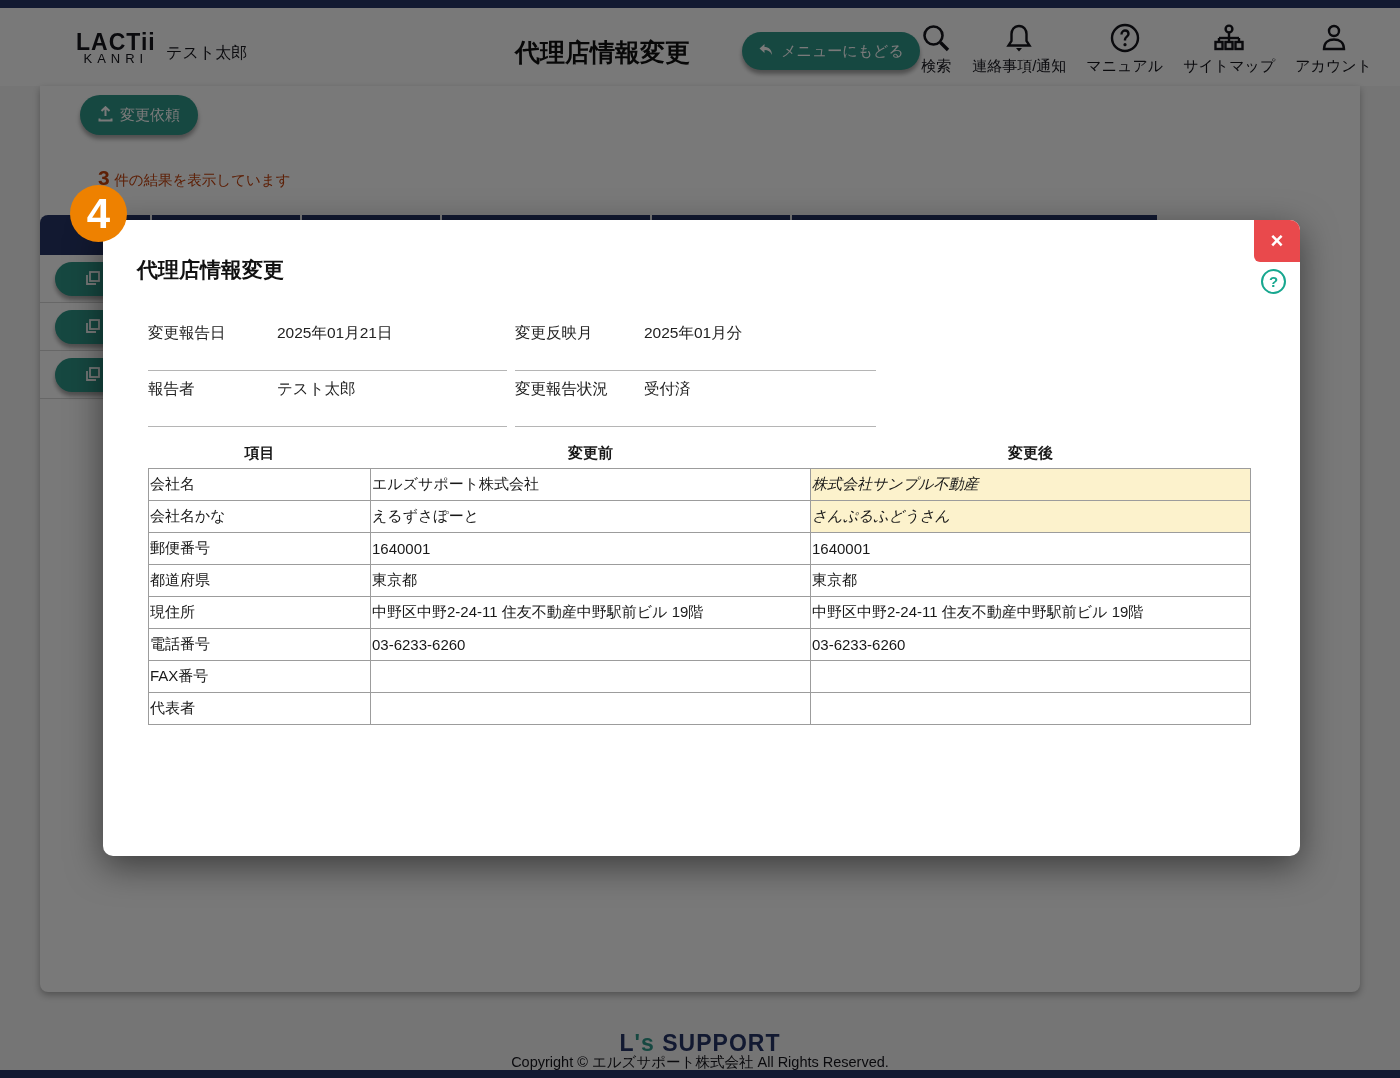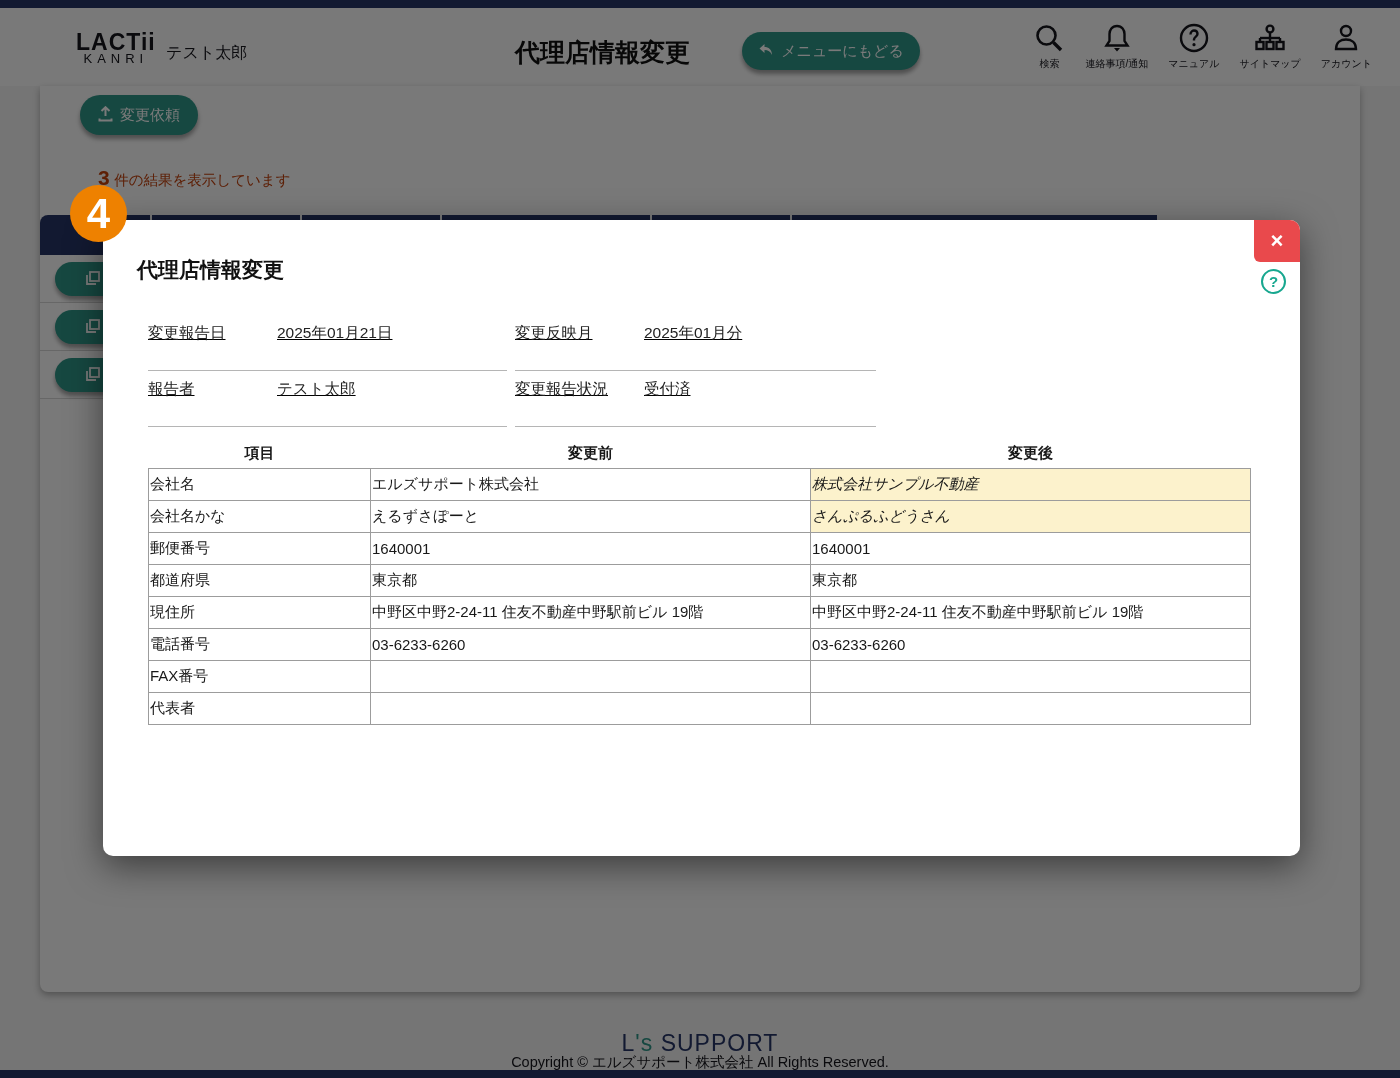--- a/index.html
+++ b/index.html
@@ -16,37 +16,37 @@
   .logo .l2 { font-size:13px; letter-spacing:5px; line-height:10px; }
   .username { position:absolute; left:166px; top:35px; font-size:16px; color:#15151c; }
   .page-title { position:absolute; left:515px; top:28px; font-size:25px; font-weight:bold; color:#111; }
   .btn-teal { background:#2e9688; color:#fff; border:none; border-radius:20px; cursor:pointer;
               display:flex; align-items:center; gap:7px; justify-content:center;
               box-shadow:0 4px 4px rgba(0,0,0,0.35); font-size:15px; }
   .menu-back { position:absolute; left:742px; top:24px; width:178px; height:38px; }
   .nav { position:absolute; right:28px; top:14px; display:flex; align-items:flex-end; gap:20px; }
   .nav-item { display:flex; flex-direction:column; align-items:center; gap:3px; cursor:pointer; color:#15151c; }
   .nav-item svg { display:block; }
-  .nav-label { font-size:10px; white-space:nowrap; }
+  .nav-label { font-size:15px; white-space:nowrap; }
 
   .card { position:absolute; left:40px; top:86px; width:1320px; height:906px; background:#fcfcfc;
           border-radius:0 0 8px 8px; box-shadow:0 3px 7px rgba(0,0,0,0.3); }
   .request-btn { position:absolute; left:40px; top:9px; width:118px; height:40px; }
   .result-line { position:absolute; left:58px; top:80px; color:#c2410c; }
   .result-count { font-size:21px; font-weight:bold; }
   .result-text { font-size:14.5px; }
 
   .bg-table-head { position:absolute; left:0; top:129px; width:1117px; height:40px;
                    background:#273668; border-radius:8px 0 0 0; }
   .bg-sep { position:absolute; top:0; width:2px; height:40px; background:#fcfcfc; }
   .bg-row { position:absolute; left:0; width:1117px; height:48px; border-bottom:1px solid #d8d8d8; background:#fff; }
   .detail-btn { position:absolute; left:15px; top:7px; width:110px; height:34px; border-radius:17px; font-size:14px; }
 
   .footer-logo { position:absolute; left:0; top:1030px; width:1400px; text-align:center;
-                 font-size:23px; font-weight:normal; color:#273668; letter-spacing:1px; }
+                 font-size:23px; font-weight:bold; color:#273668; letter-spacing:1px; }
   .footer-logo .apos { color:#2e9688; }
   .footer-copy { position:absolute; left:0; top:1053px; width:1400px; text-align:center;
                  font-size:14.5px; color:#15151c; }
 
   
   .overlay { position:absolute; left:0; top:0; width:1400px; height:1078px;
              background:rgba(0,0,0,0.52); z-index:10; }
 
   
   .tour-badge { position:absolute; left:70px; top:185px; width:57px; height:57px; border-radius:50%;
@@ -58,21 +58,21 @@
            border-radius:10px; box-shadow:0 10px 35px rgba(0,0,0,0.5); z-index:20; }
   .modal-close { position:absolute; right:0; top:0; width:46px; height:42px; background:#e9494c;
                  border:none; border-radius:0 10px 0 6px; color:#fff; font-size:22px; font-weight:bold;
                  cursor:pointer; line-height:1; }
   .modal-help { position:absolute; right:14px; top:49px; width:25px; height:25px; border:2px solid #17a78f;
                 border-radius:50%; color:#17a78f; font-size:15px; font-weight:bold;
                 display:flex; align-items:center; justify-content:center; cursor:pointer; }
   .modal-title { position:absolute; left:34px; top:36px; font-size:21px; font-weight:bold; color:#111; }
 
   .fields { position:absolute; left:45px; top:95px; width:735px; }
-  .field-row { display:flex; gap:8px;text-decoration:underline; }
+  .field-row { display:flex; gap:8px; }
   .field { display:flex; align-items:flex-end; padding-bottom:26px; border-bottom:1px solid #b5b5b5;
            height:56px; }
   .field.f-left { width:359px; }
   .field.f-right { width:361px; }
   .field .flabel { width:129px; font-size:15.5px; color:#222; }
   .field .fvalue { font-size:15.5px; color:#222; }
 
   .chg-table { position:absolute; left:45px; top:220px; width:1102px; border-collapse:collapse;
                table-layout:fixed; font-size:15px; color:#181818; }
   .chg-table col.c1 { width:222px; } .chg-table col.c2 { width:440px; } .chg-table col.c3 { width:440px; }

